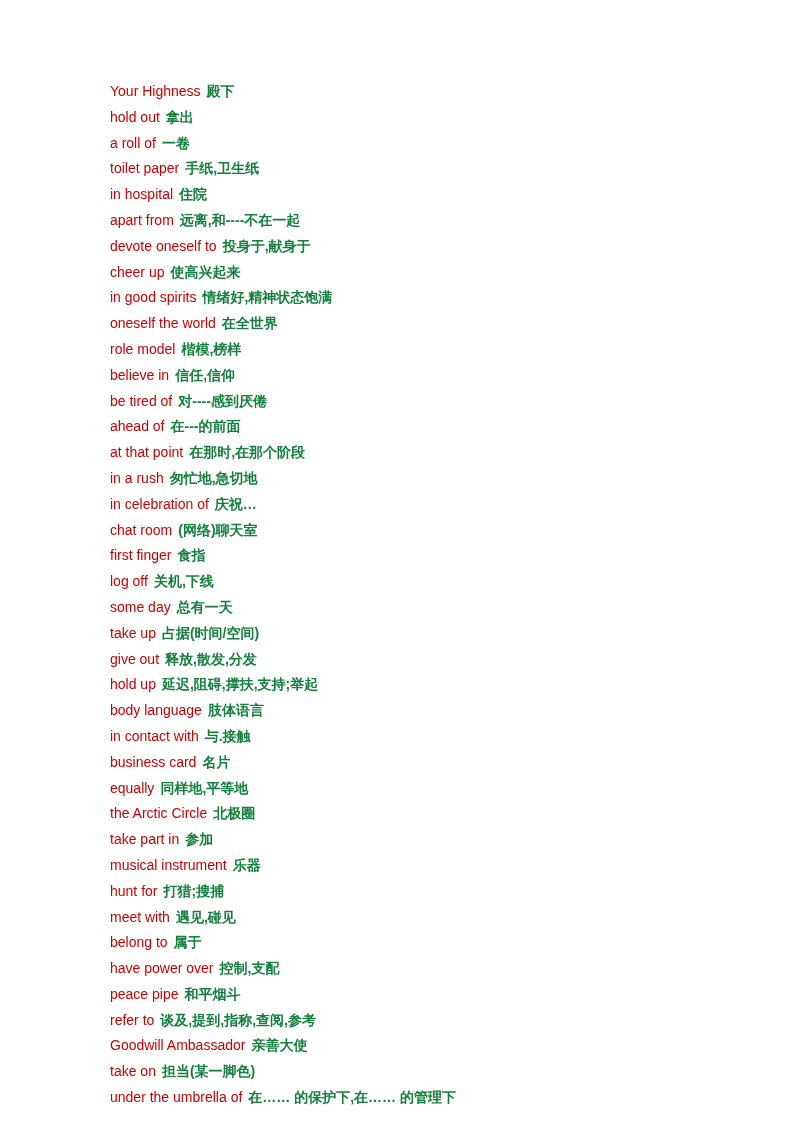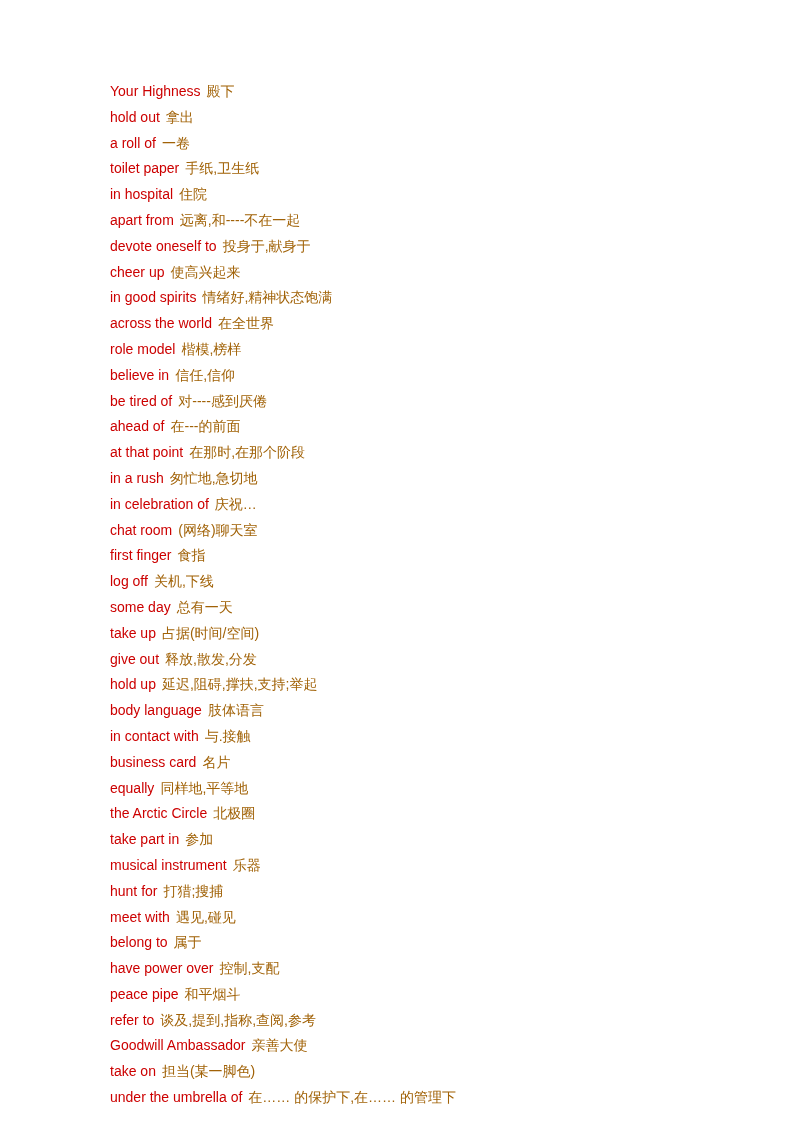--- a/index.html
+++ b/index.html
@@ -20,21 +20,22 @@
       display: flex;
       flex-wrap: wrap;
       align-items: flex-start;
     }
     .en {
       color: #c00;
       margin-right: 6px;
       white-space: nowrap;
     }
     .zh {
-      color: #a16207;
+      color: #15803d;
+      font-weight: bold;
     }
   </style>
 </head>
 <body>
 
 <div class="vocab-list">
     <div class="vocab-item">
       <span class="en">Your Highness</span>
       <span class="zh">殿下</span>
     </div>
@@ -64,21 +65,21 @@
     </div>
     <div class="vocab-item">
       <span class="en">cheer up</span>
       <span class="zh">使高兴起来</span>
     </div>
     <div class="vocab-item">
       <span class="en">in good spirits</span>
       <span class="zh">情绪好,精神状态饱满</span>
     </div>
     <div class="vocab-item">
-      <span class="en">across the world</span>
+      <span class="en">oneself the world</span>
       <span class="zh">在全世界</span>
     </div>
     <div class="vocab-item">
       <span class="en">role model</span>
       <span class="zh">楷模,榜样</span>
     </div>
     <div class="vocab-item">
       <span class="en">believe in</span>
       <span class="zh">信任,信仰</span>
     </div>

